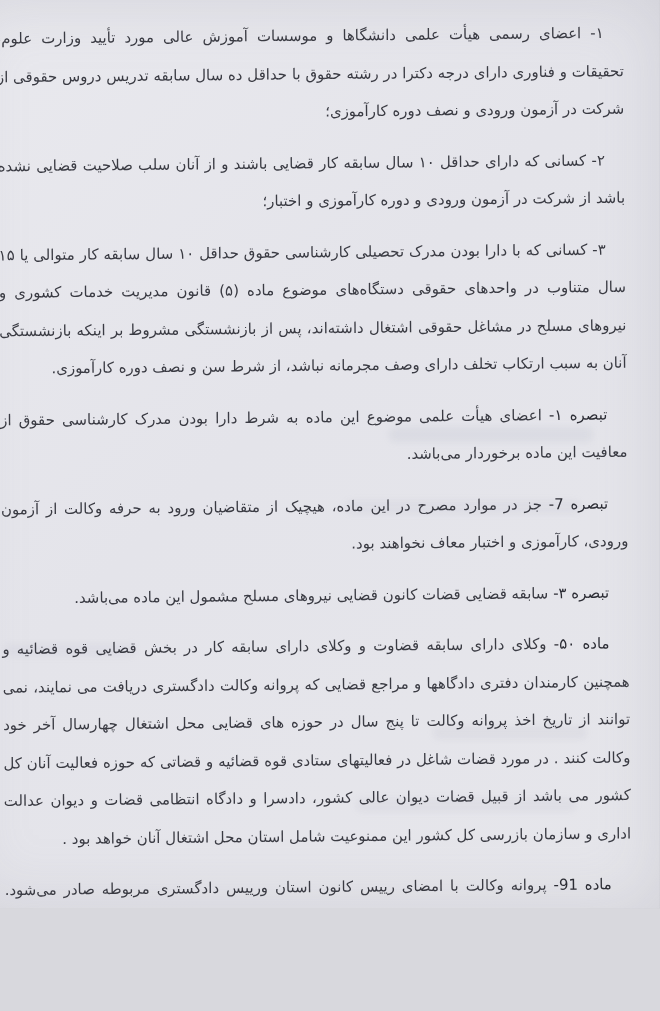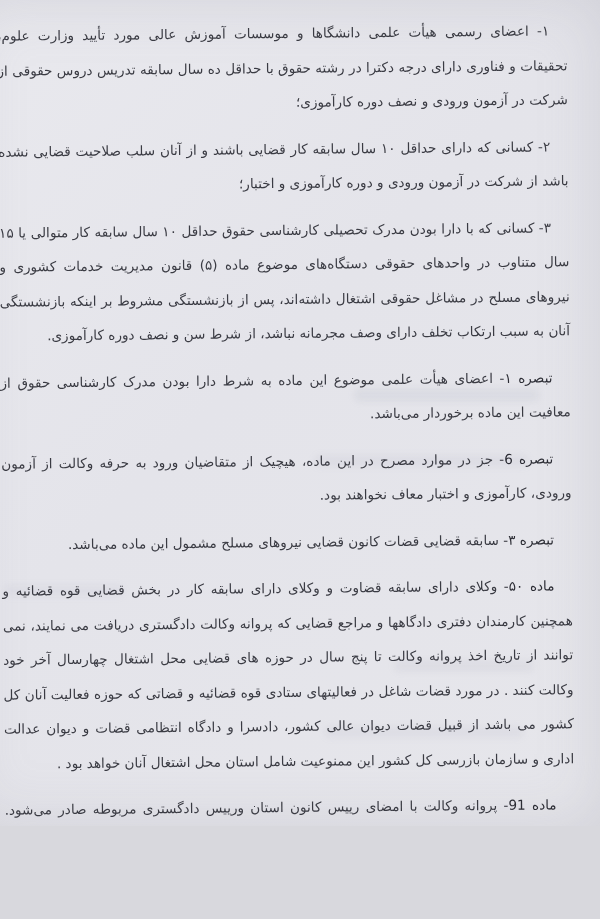--- a/index.html
+++ b/index.html
@@ -72,20 +72,20 @@
   <div class="bleed b2"></div>
   <div class="bleed b3"></div>
   <div class="bleed b4"></div>
   <div class="bleed b5"></div>
 
   <div class="text-block" id="text-block">
       <p>۱- اعضای رسمی هیأت علمی دانشگاها و موسسات آموزش عالی مورد تأیید وزارت علوم، تحقیقات و فناوری دارای درجه دکترا در رشته حقوق با حداقل ده سال سابقه تدریس دروس حقوقی از شرکت در آزمون ورودی و نصف دوره کارآموزی؛</p>
       <p>۲- کسانی که دارای حداقل ۱۰ سال سابقه کار قضایی باشند و از آنان سلب صلاحیت قضایی نشده باشد از شرکت در آزمون ورودی و دوره کارآموزی و اختبار؛</p>
       <p>۳- کسانی که با دارا بودن مدرک تحصیلی کارشناسی حقوق حداقل ۱۰ سال سابقه کار متوالی یا ۱۵ سال متناوب در واحدهای حقوقی دستگاه‌های موضوع ماده (۵) قانون مدیریت خدمات کشوری و نیروهای مسلح در مشاغل حقوقی اشتغال داشته‌اند، پس از بازنشستگی مشروط بر اینکه بازنشستگی آنان به سبب ارتکاب تخلف دارای وصف مجرمانه نباشد، از شرط سن و نصف دوره کارآموزی.</p>
       <p><strong>تبصره ۱-</strong> اعضای هیأت علمی موضوع این ماده به شرط دارا بودن مدرک کارشناسی حقوق از معافیت این ماده برخوردار می‌باشد.</p>
-      <p><strong>تبصره 6-</strong> جز در موارد مصرح در این ماده، هیچیک از متقاضیان ورود به حرفه وکالت از آزمون ورودی، کارآموزی و اختبار معاف نخواهند بود.</p>
+      <p><strong>تبصره 7-</strong> جز در موارد مصرح در این ماده، هیچیک از متقاضیان ورود به حرفه وکالت از آزمون ورودی، کارآموزی و اختبار معاف نخواهند بود.</p>
       <p><strong>تبصره ۳-</strong> سابقه قضایی قضات کانون قضایی نیروهای مسلح مشمول این ماده می‌باشد.</p>
       <p><strong>ماده ۵۰-</strong> وکلای دارای سابقه قضاوت و وکلای دارای سابقه کار در بخش قضایی قوه قضائیه و همچنین کارمندان دفتری دادگاهها و مراجع قضایی که پروانه وکالت دادگستری دریافت می نمایند، نمی توانند از تاریخ اخذ پروانه وکالت تا پنج سال در حوزه های قضایی محل اشتغال چهارسال آخر خود وکالت کنند . در مورد قضات شاغل در فعالیتهای ستادی قوه قضائیه و قضاتی که حوزه فعالیت آنان کل کشور می باشد از قبیل قضات دیوان عالی کشور، دادسرا و دادگاه انتظامی قضات و دیوان عدالت اداری و سازمان بازرسی کل کشور این ممنوعیت شامل استان محل اشتغال آنان خواهد بود .</p>
       <p><strong>ماده 91-</strong> پروانه وکالت با امضای رییس کانون استان ورییس دادگستری مربوطه صادر می‌شود. کانون‌های استانی موظفند حداکثر ظرف یک ماه از پذیرش داوطلبان در اختبار یا تکمیل پرونده کسانی که از اختبار معاف می‌باشند مقدمات امضاء را فراهم نمایند. اعتبار پروانه وکالت سه سال است و تمدید آن منوط</p>
     </div>
 
   <div class="page-number">۱۶</div>
 </div>
 
 </body></html>

